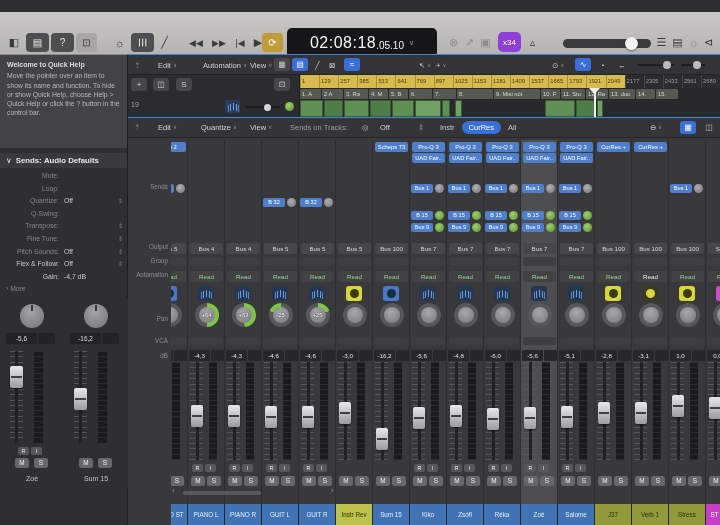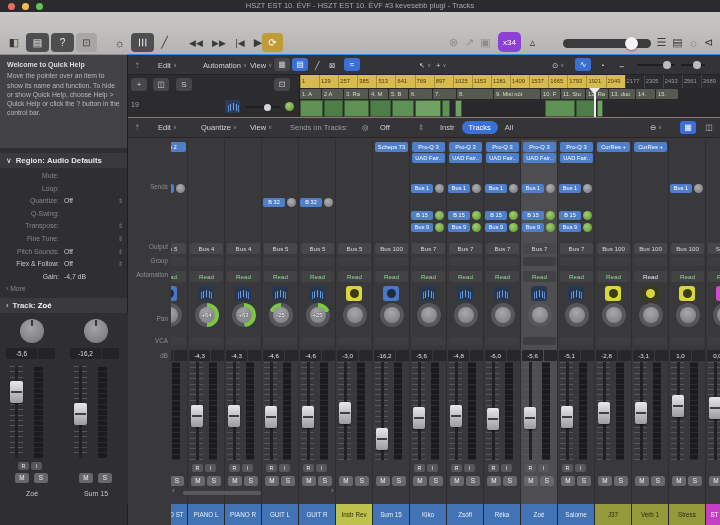--- a/index.html
+++ b/index.html
@@ -98,65 +98,64 @@
 .mini-knob{position:absolute;width:24px;height:24px;border-radius:50%;background:radial-gradient(circle at 45% 35%,#a4a4a8,#737377)}
 .mini-knob:after{content:"";position:absolute;left:11px;top:1px;width:1.5px;height:6px;background:#38383a}
 .minibox{position:absolute;height:11px;background:#232326;border-radius:1px;color:#dedee0;font-size:6.4px;line-height:11px;text-align:center}
 .mname{position:absolute;font-size:7px;color:#c6c6c8;text-align:center;width:60px}
 </style>
 </head>
 <body>
 
 <div class="screen">
 
-  <div class="titlebar">
-    <span class="tl r"></span>
-    <span class="tl y"></span>
-    <span class="tl g"></span>
-    <span class="title-txt">HSZT EST 10. ÉVF - HSZT EST 10. ÉVF #3 kevesebb plugi - Tracks</span>
-  </div>
 
   <div class="toolbar">
     <span class="glyph" style="left:7px;width:14px">◧</span>
     <span class="tbtn dark" style="left:26px;width:23px">▤</span>
     <span class="tbtn dark" style="left:51px;width:23px">?</span>
     <span class="tbtn" style="left:76px;width:21px;background:#a8a6a4">⊡</span>
     <span class="glyph" style="left:112px;width:15px">☼</span>
     <span class="tbtn dark" style="left:131px;width:23px">
         <span style="transform:rotate(90deg);display:inline-block">☰</span>
       </span>
     <span class="glyph" style="left:158px;width:13px">╱</span>
     <span class="glyph" style="left:186px;width:20px;font-size:9px">◀◀</span>
     <span class="glyph" style="left:209px;width:20px;font-size:9px">▶▶</span>
     <span class="glyph" style="left:232px;width:16px;font-size:9px">|◀</span>
     <span class="glyph" style="left:251px;width:14px">▶</span>
     <span class="glyph" style="left:268px;width:14px;color:#d03a34">●</span>
 
     <span class="tbtn gold" style="left:262px;width:21px;top:21px">⟳</span>
+    <div class="lcd">
+      <span class="main">02:08:18</span>
+      <span class="sub">.05.10</span>
+      <span class="chv">∨</span>
+    </div>
     <span class="glyph" style="left:447px;width:13px;color:#8e8c8a">⊗</span>
     <span class="glyph" style="left:463px;width:13px;color:#8e8c8a">↗</span>
     <span class="glyph" style="left:479px;width:13px;color:#8e8c8a">▣</span>
     <span class="badge">x34</span>
     <span class="glyph" style="left:525px;width:15px">▵</span>
     <div class="vslider">
         <span class="th"></span>
       </div>
     <span class="glyph" style="left:655px;width:13px">☰</span>
     <span class="glyph" style="left:671px;width:13px">▤</span>
     <span class="glyph" style="left:687px;width:13px">◌</span>
     <span class="glyph" style="left:702px;width:13px">⊲</span>
   </div>
 
   <div class="inspector">
     <div class="qhbody">
       <b>Welcome to Quick Help</b>
       <span>Move the pointer over an item to show its name and function. To hide or show Quick Help, choose Help &gt; Quick Help or click the ? button in the control bar.</span>
     </div>
     <div style="height:5px"></div>
-    <div class="ihead"><span class="chv">∨</span><span>Region:</span>&nbsp;<span style="font-weight:bold">Audio Defaults</span></div>
+    <div class="ihead"><span class="chv">∨</span><span>Sends:</span>&nbsp;<span style="font-weight:bold">Audio Defaults</span></div>
     <div id="region-rows" style="padding-top:4px">
         <div class="rrow">
           <div class="rlabel">Mute:</div>
         </div>
         <div class="rrow">
           <div class="rlabel">Loop:</div>
         </div>
         <div class="rrow">
           <div class="rlabel">Quantize:</div>
           <div class="rvalue">Off</div>
@@ -182,21 +181,20 @@
           <div class="rlabel lit">Flex &amp; Follow:</div>
           <div class="rvalue">Off</div>
           <div class="rstep">⇕</div>
         </div>
         <div class="rrow">
           <div class="rlabel lit">Gain:</div>
           <div class="rvalue">-4,7 dB</div>
         </div>
       </div>
     <div class="morelink">› <span>More</span></div>
-    <div class="ihead"><span class="chv">›</span><span>Track:</span>&nbsp;<span style="font-weight:bold;color:#fff">Zoé</span></div>
     <div class="ministrips" id="ministrips">
         <div class="mini-knob" style="left: 20px; top: 6px;"></div>
         <div class="minibox" style="left: 6px; top: 35px; width: 31px;">-5,6</div>
         <div class="minibox" style="left: 38px; top: 35px; width: 17px;"></div>
         <div class="fticks" style="left: 10px; top: 53px; height: 92px; width: 13px;"></div>
         <div class="fslot" style="left: 15px; top: 53px; height: 92px; width: 3px;"></div>
         <div class="fmeter" style="left: 34px; top: 53px; height: 92px; width: 9px;"></div>
         <div class="fcap" style="left: 10px; top: 68px; width: 13px;"></div>
         <div class="ribtn" style="left: 18px; top: 149px;">R</div>
         <div class="ribtn" style="left: 31px; top: 149px;">I</div>
@@ -344,21 +342,21 @@
       <span class="hitem" style="left:122px">
           <span>View</span>
           <span class="chev">∨</span>
         </span>
       <span class="hitem" style="left:162px;color:#9d9da0">Sends on Tracks:</span>
       <span class="hitem" style="left:234px;color:#b4b4b6">◎</span>
       <span class="hitem" style="left:252px">Off</span>
       <span class="hitem" style="left:290px;color:#8f8f92">⇕</span>
       <span class="seg" style="left:305px">
         <span class="opt">Instr</span>
-        <span class="opt active">Tracks</span>
+        <span class="opt active">CurRes</span>
         <span class="opt">All</span>
       </span>
       <span class="hitem" style="left:522px">
           <span>⊖</span>
           <span class="chev">∨</span>
         </span>
       <span class="sqbtn blue" style="left:552px;top:4px">▦</span>
       <span class="sqbtn" style="left:573px;top:4px;background:transparent;color:#b6b6b8">◫</span>
     </div>
 

